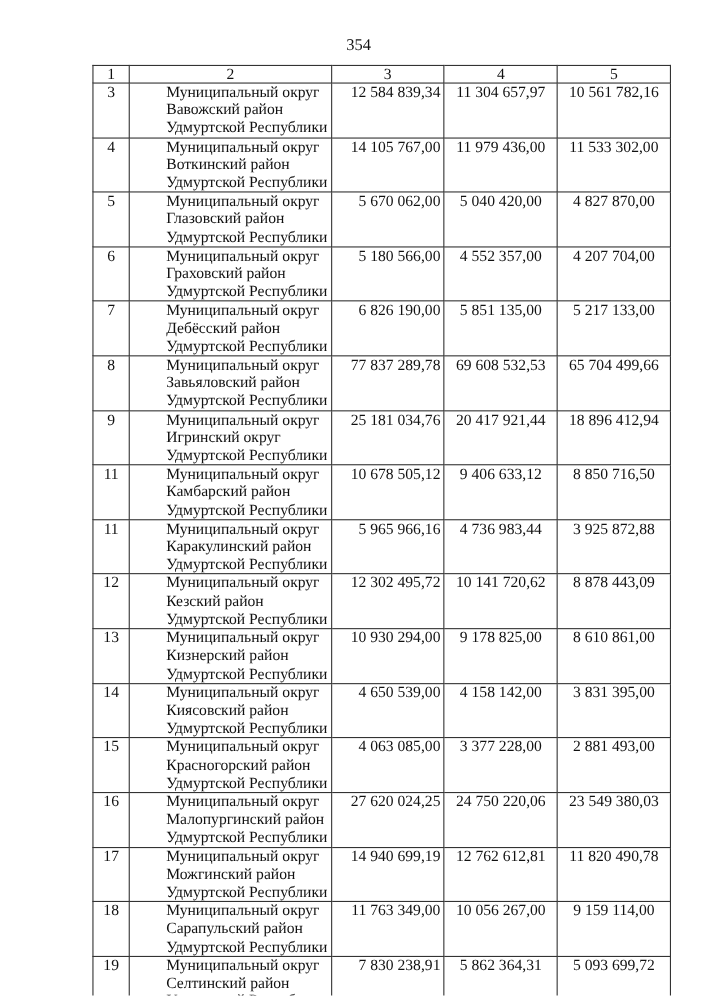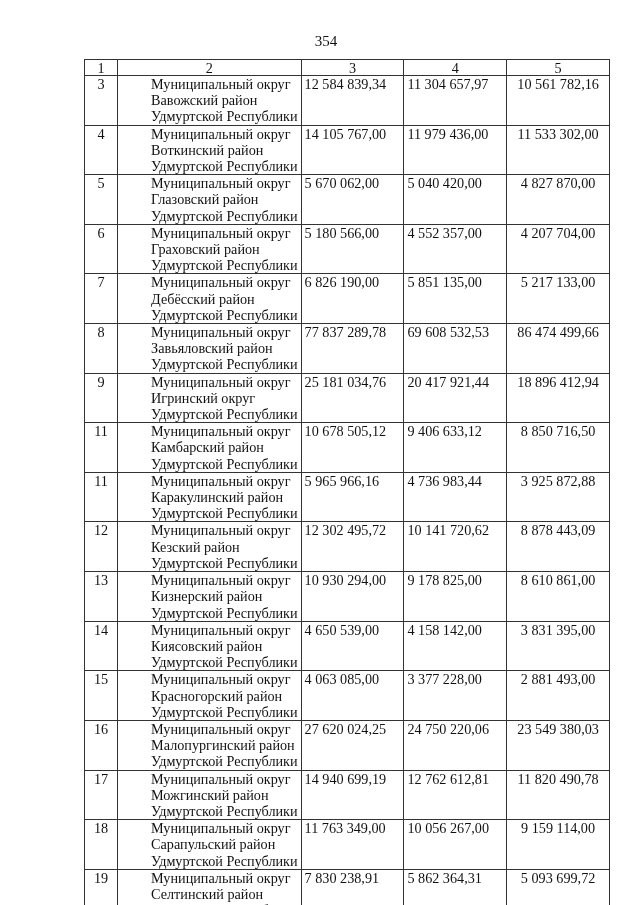--- a/index.html
+++ b/index.html
@@ -6,22 +6,22 @@
   body { width: 640px; height: 905px; position: relative; overflow: hidden;
          font-family: "Liberation Serif", "DejaVu Serif", serif; color: #111; }
   .page-number { position: absolute; top: 33px; left: 0; width: 592px; text-align: center;
                  font-size: 15px; padding-left: 60px; box-sizing: border-box; font-family: Liberation Serif, serif; }
   table.doc-table { position: absolute; top: 59px; left: 84px; width: 526px;
                     border-collapse: collapse; font-size: 14.2px; line-height: 16.2px; }
   table.doc-table td { border: 1.3px solid #333; vertical-align: top; padding: 0 3px; }
   table.doc-table tr.header td { text-align: center; padding: 1px 3px 0 3px; height: 14px; line-height: 14px; }
   td.c1 { width: 27px; text-align: center; }
   td.c2 { width: 166px; text-align: left; padding-left: 9px !important; }
-  td.c3 { width: 100px; text-align: left; }
-  td.c4 { width: 100px; text-align: left; }
+  td.c3 { width: 100px; text-align: right; }
+  td.c4 { width: 100px; text-align: center; }
   td.c5 { width: 100px; text-align: center; }
   .name-line { display: block; white-space: nowrap; margin-left: 24px; }
   tr.data-row td { height: 48px; }
 </style>
 </head>
 <body>
 
 <div class="page-number">354</div>
 
 <table class="doc-table">
@@ -90,21 +90,21 @@
       </tr>
       <tr class="data-row">
         <td class="c1">8</td>
         <td class="c2">
           <span class="name-line">Муниципальный округ</span>
           <span class="name-line">Завьяловский район</span>
           <span class="name-line">Удмуртской Республики</span>
         </td>
         <td class="c3">77 837 289,78</td>
         <td class="c4">69 608 532,53</td>
-        <td class="c5">86 474 499,66</td>
+        <td class="c5">65 704 499,66</td>
       </tr>
       <tr class="data-row">
         <td class="c1">9</td>
         <td class="c2">
           <span class="name-line">Муниципальный округ</span>
           <span class="name-line">Игринский округ</span>
           <span class="name-line">Удмуртской Республики</span>
         </td>
         <td class="c3">25 181 034,76</td>
         <td class="c4">20 417 921,44</td>

